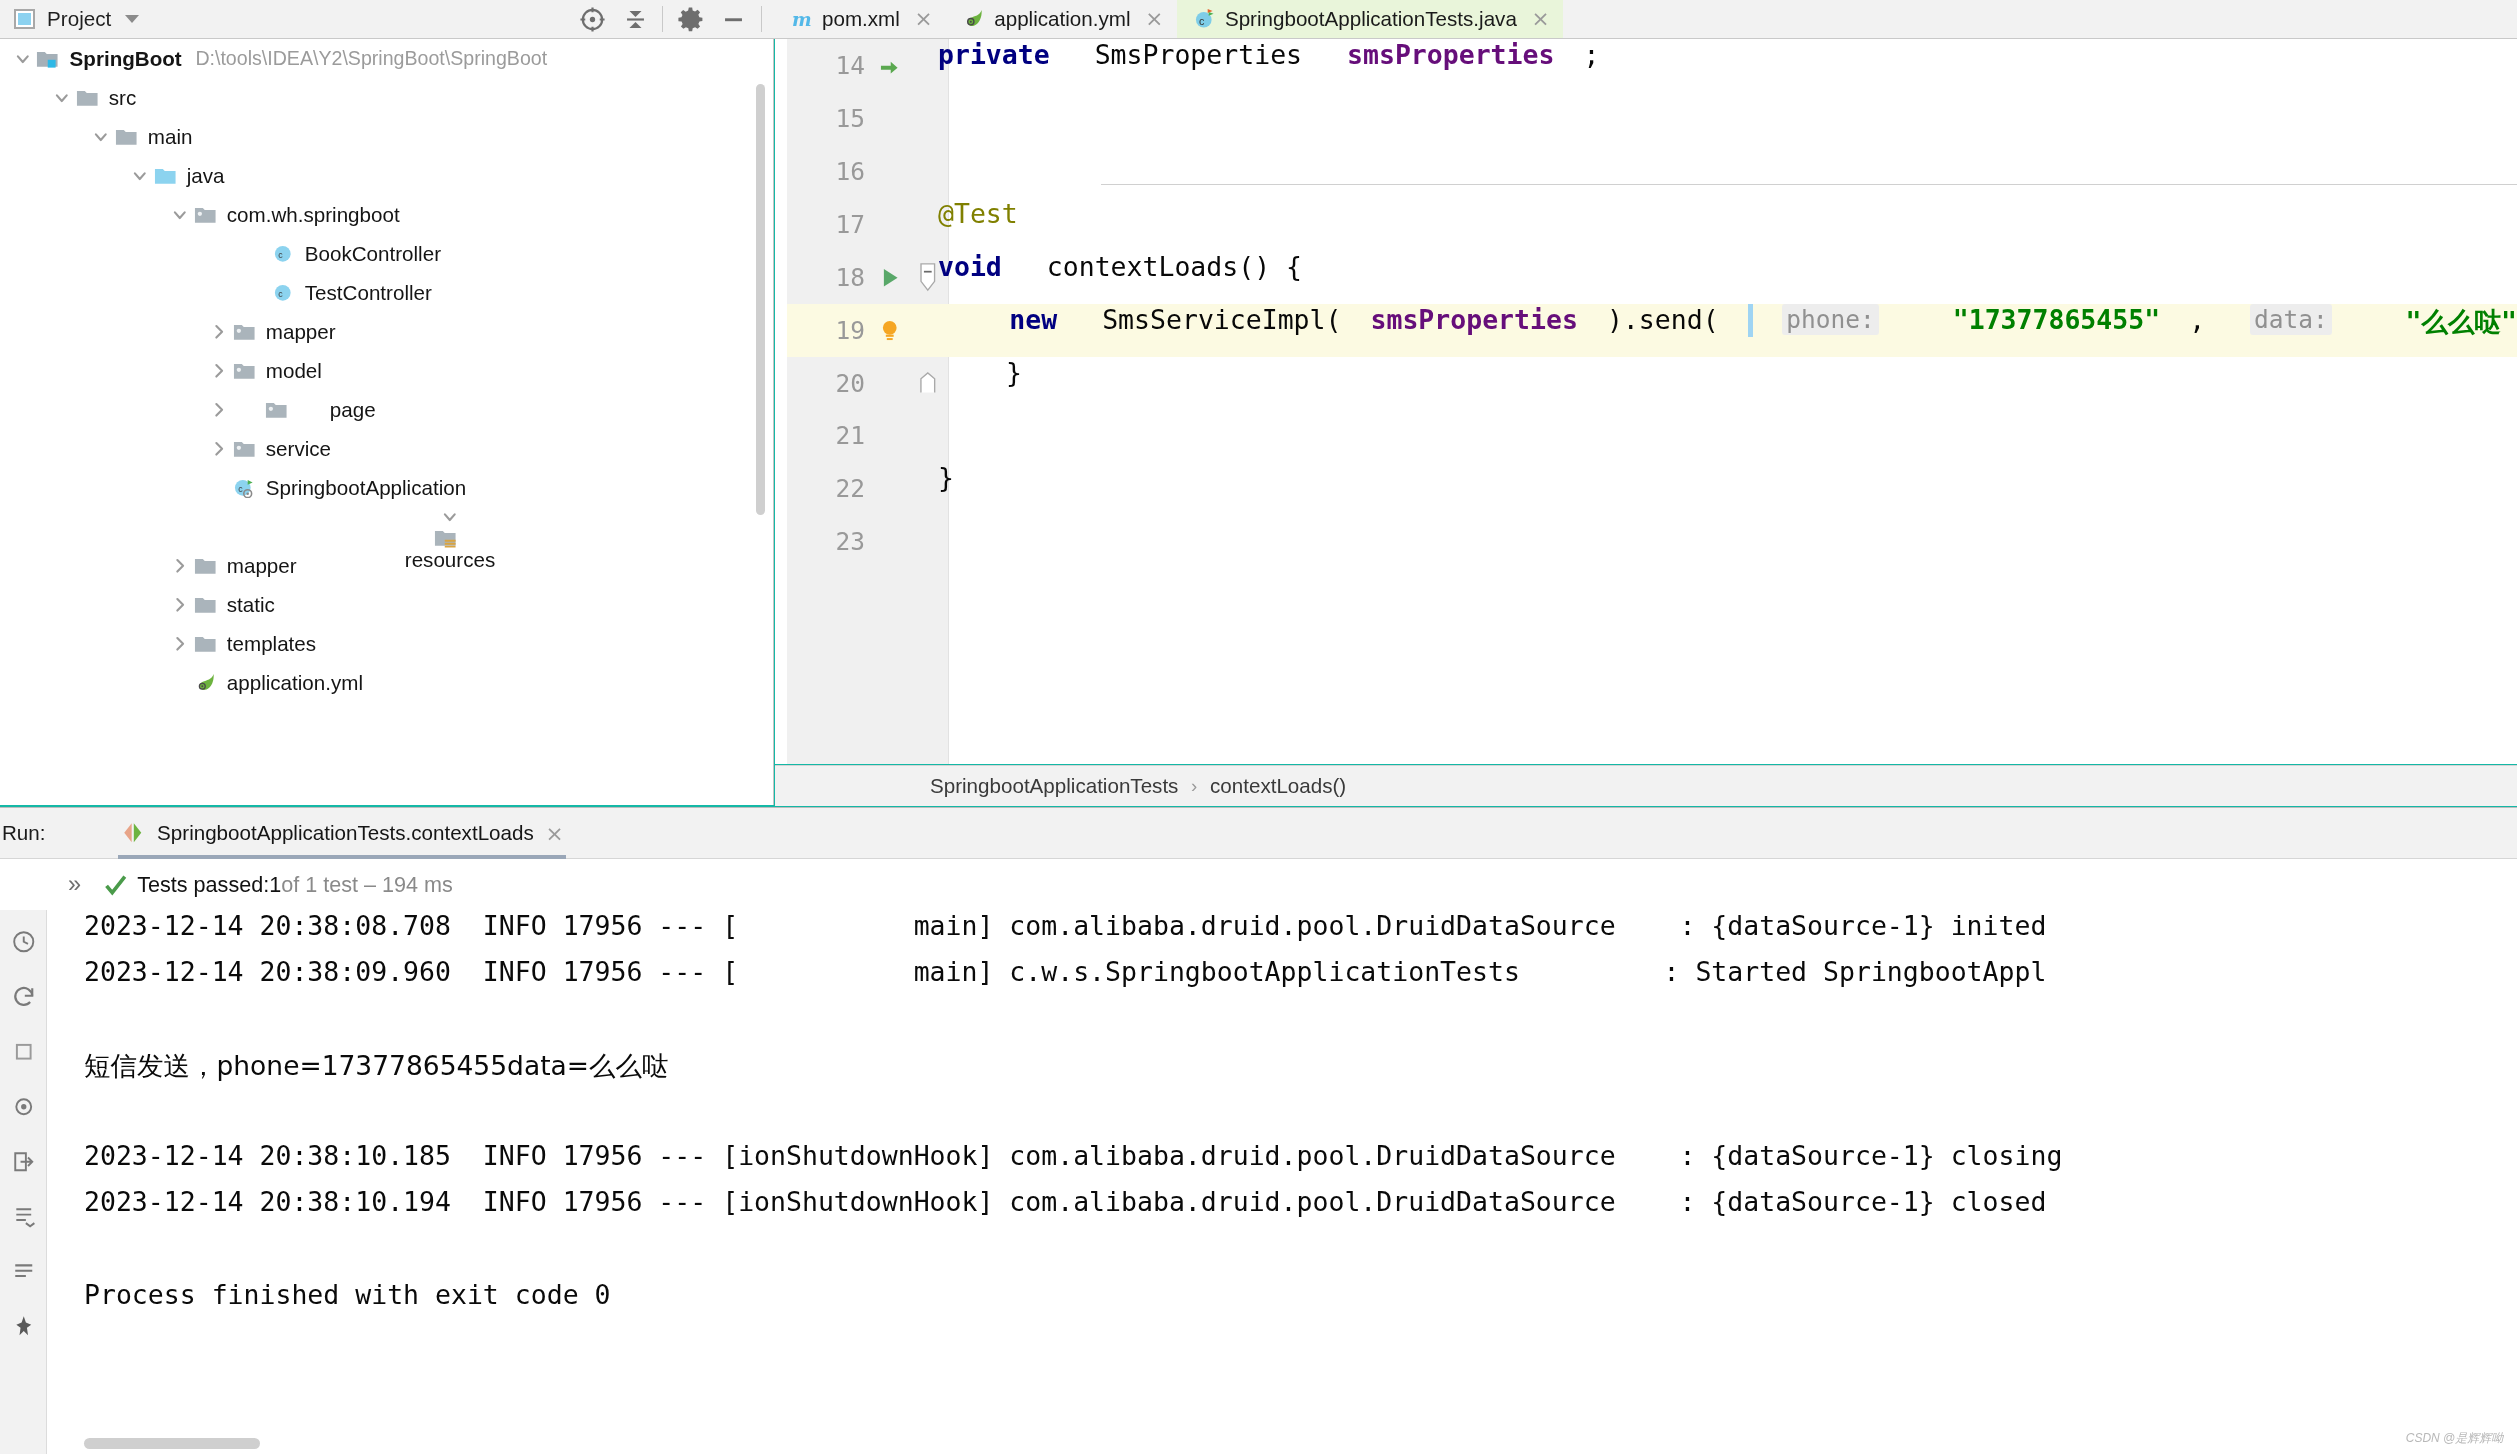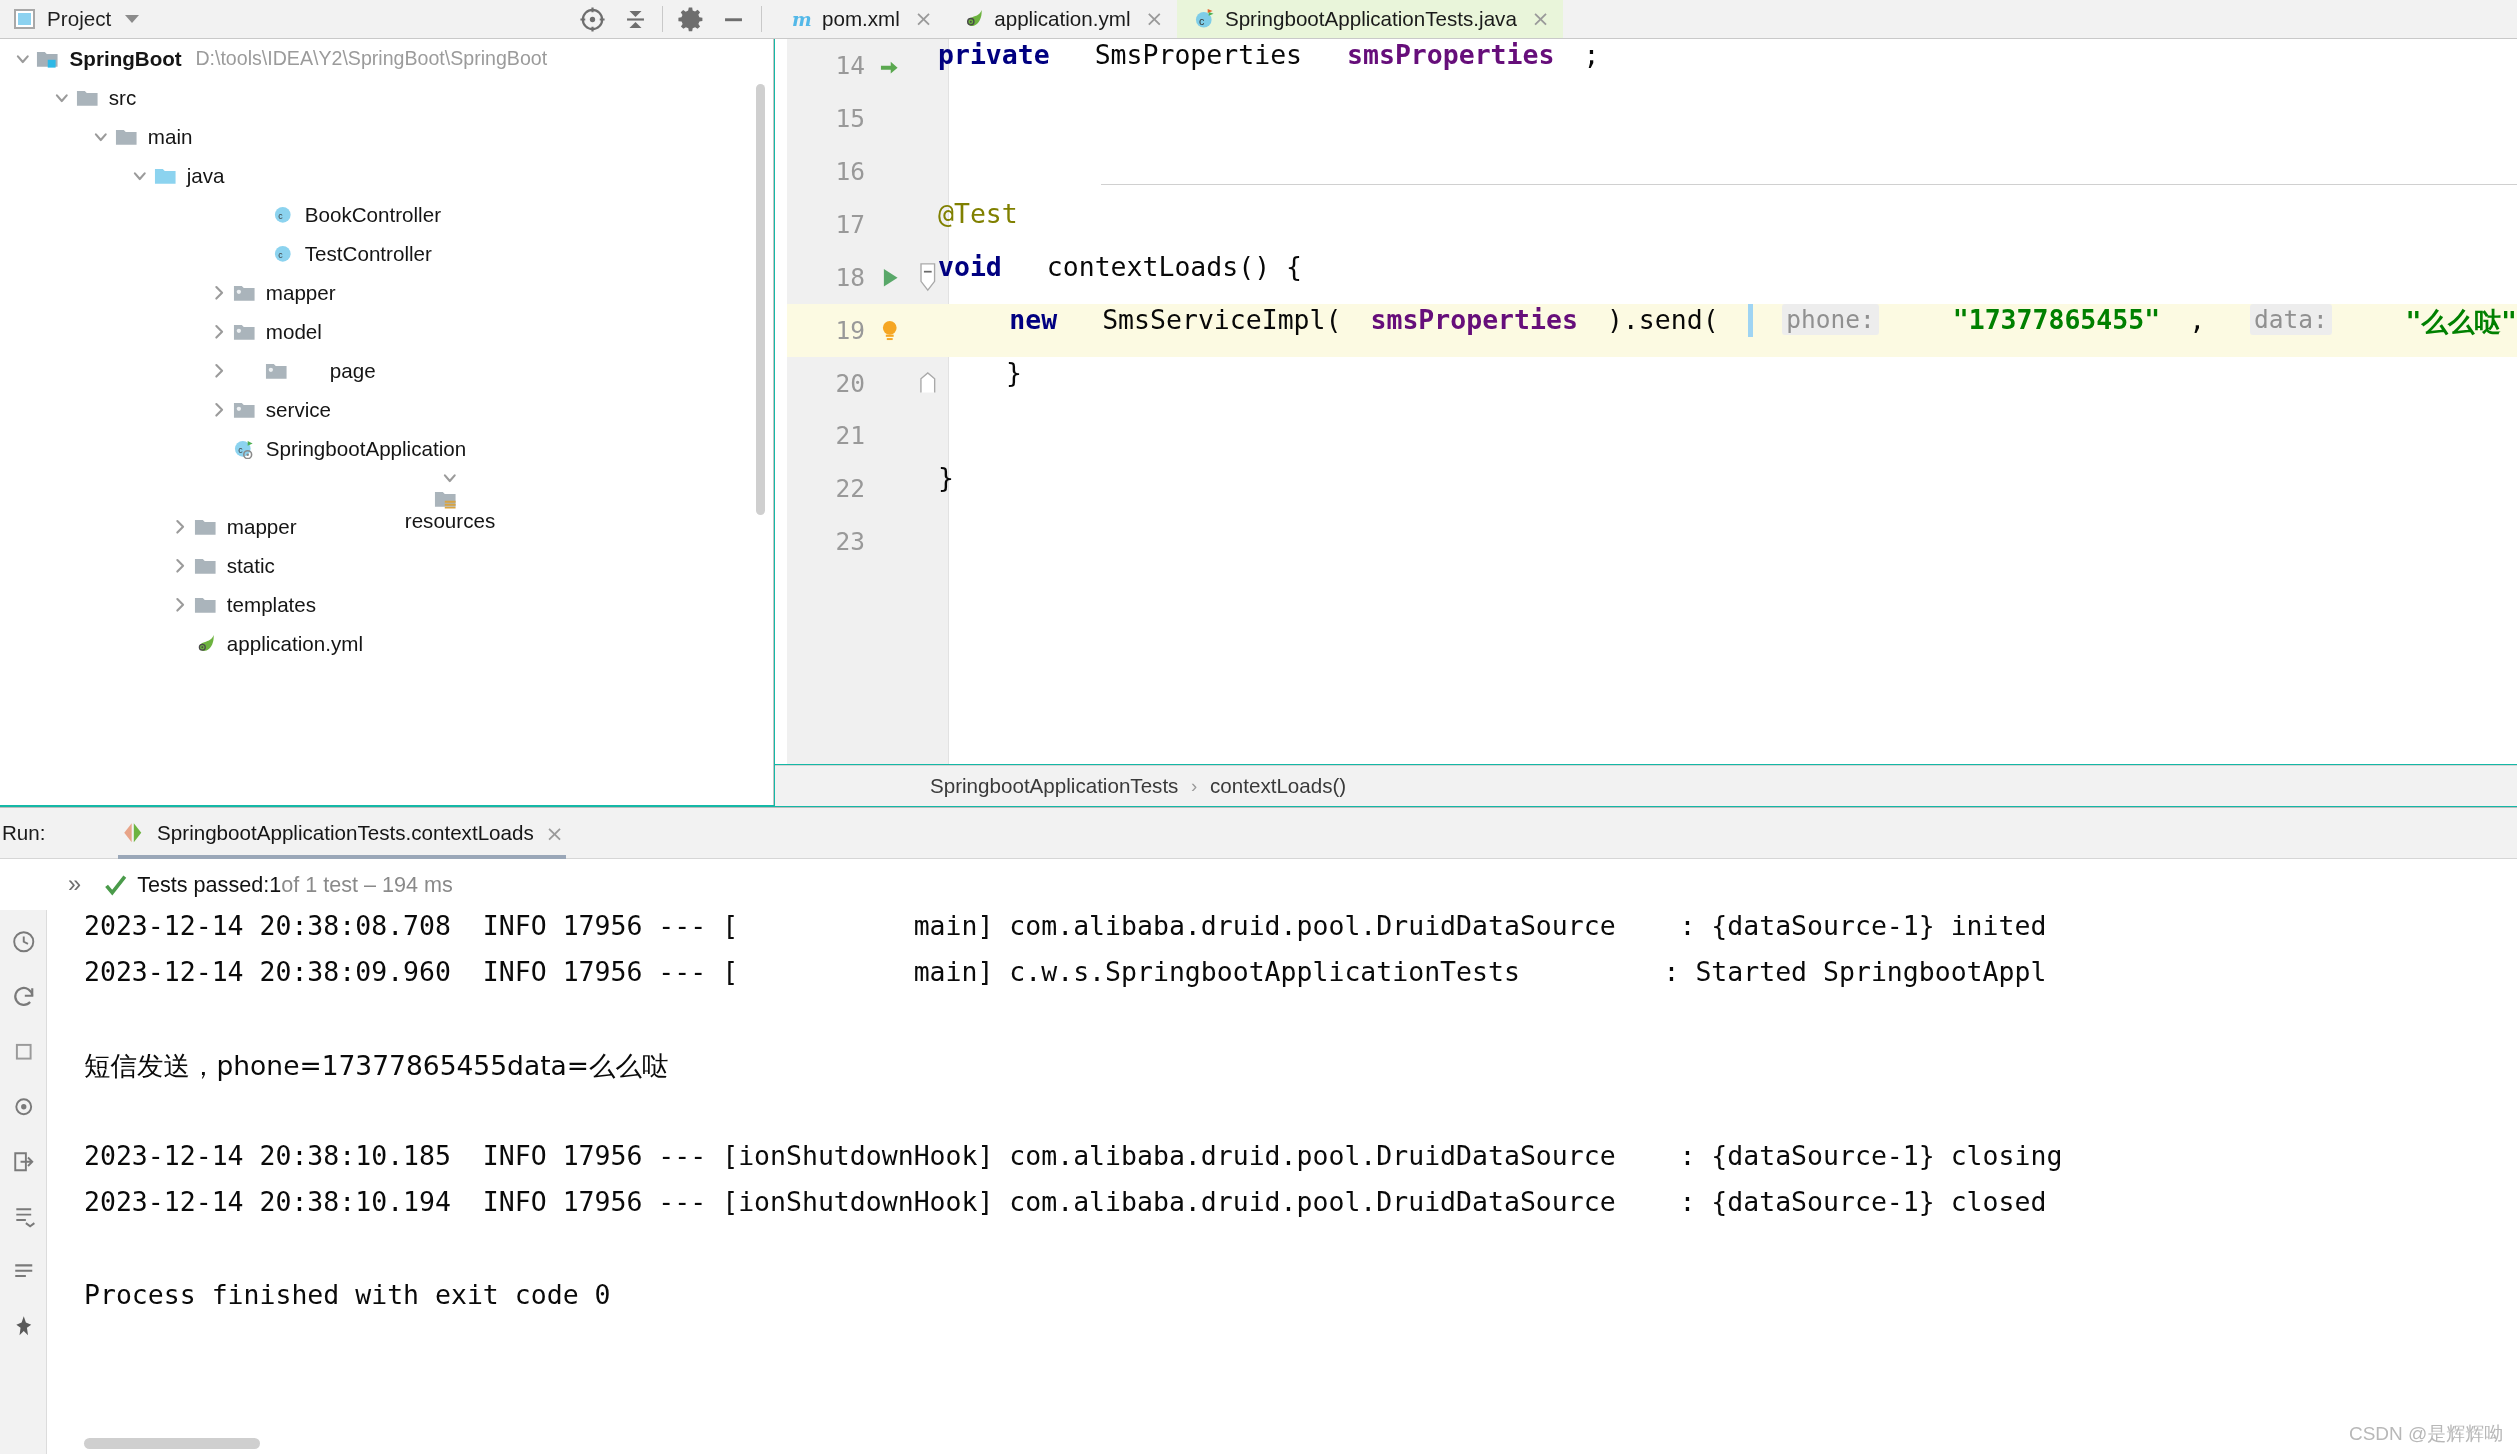--- a/index.html
+++ b/index.html
@@ -163,21 +163,21 @@
     position: absolute; left: 0; white-space: pre;
     font-family: "DejaVu Sans Mono", monospace; font-size: 26.5px; color: #0a0a0a;
   }
   .cl-cjk { font-family: "DejaVu Sans", sans-serif; font-size: 26.5px; }
 
   .hbar {
     position: absolute; left: 84px; bottom: 5.9px; width: 176px; height: 10.8px;
     background: #cfcfcf; border-radius: 5.9px;
   }
   .watermark {
-    position: absolute; right: 13.7px; bottom: 7.8px; font-size: 19px; color: #b8b8b8;
+    position: absolute; right: 13.7px; bottom: 7.8px; font-size: 12px; color: #b8b8b8; font-style: italic;
   }
   .leftedge {
     position:absolute; left:0; top: 807px; width: 47px; height: 648px; background:#f2f2f2;
   }
 </style>
 </head>
 <body>
 
 <div id="app">
 
@@ -294,20 +294,32 @@
         <div class="trow" style="padding-left: 127px;">
           <span class="arrow">
             <svg width="19.6" height="19.6" viewBox="0 0 24 24">
               <path d="M6 9l6 7 6-7" stroke="#9b9b9b" stroke-width="2.6" fill="none" stroke-linecap="round" stroke-linejoin="round"></path>
             </svg>
           </span>
           <span style="width: 25.5px; height: 21.6px; margin-right: 8.8px; flex: 0 0 auto; display: block;"><svg class="ic" viewBox="0 0 24 22" width="25.5" height="21.6">
               <path d="M1 4h8l2 2h11v13H1z" fill="#8cd3ef"></path>
             </svg></span>
           <span class="lbl">java</span>
+        </div>
+        <div class="trow" style="padding-left: 167px;">
+          <span class="arrow">
+            <svg width="19.6" height="19.6" viewBox="0 0 24 24">
+              <path d="M6 9l6 7 6-7" stroke="#9b9b9b" stroke-width="2.6" fill="none" stroke-linecap="round" stroke-linejoin="round"></path>
+            </svg>
+          </span>
+          <span style="width: 25.5px; height: 21.6px; margin-right: 8.8px; flex: 0 0 auto; display: block;"><svg class="ic" viewBox="0 0 24 22" width="25.5" height="21.6">
+              <path d="M1 4h8l2 2h11v13H1z" fill="#aab4bb"></path>
+              <circle cx="6" cy="10" r="2.2" fill="#eef1f3"></circle>
+            </svg></span>
+          <span class="lbl">com.wh.springboot</span>
         </div>
         <div class="trow" style="padding-left: 245px;">
           <span class="arrow"></span>
           <span style="width: 25.5px; height: 21.6px; margin-right: 8.8px; flex: 0 0 auto; display: block;"><svg class="ic" viewBox="0 0 24 22" width="25.5" height="21.6" style="font-size:21px">
               <circle cx="11" cy="11" r="8" fill="#8cd3ef"></circle>
               <text x="6.5" y="15" font-family="Liberation Sans, sans-serif" font-size="9" fill="#3a3a3a">c</text>
             </svg></span>
           <span class="lbl">BookController</span>
         </div>
         <div class="trow" style="padding-left: 245px;">

